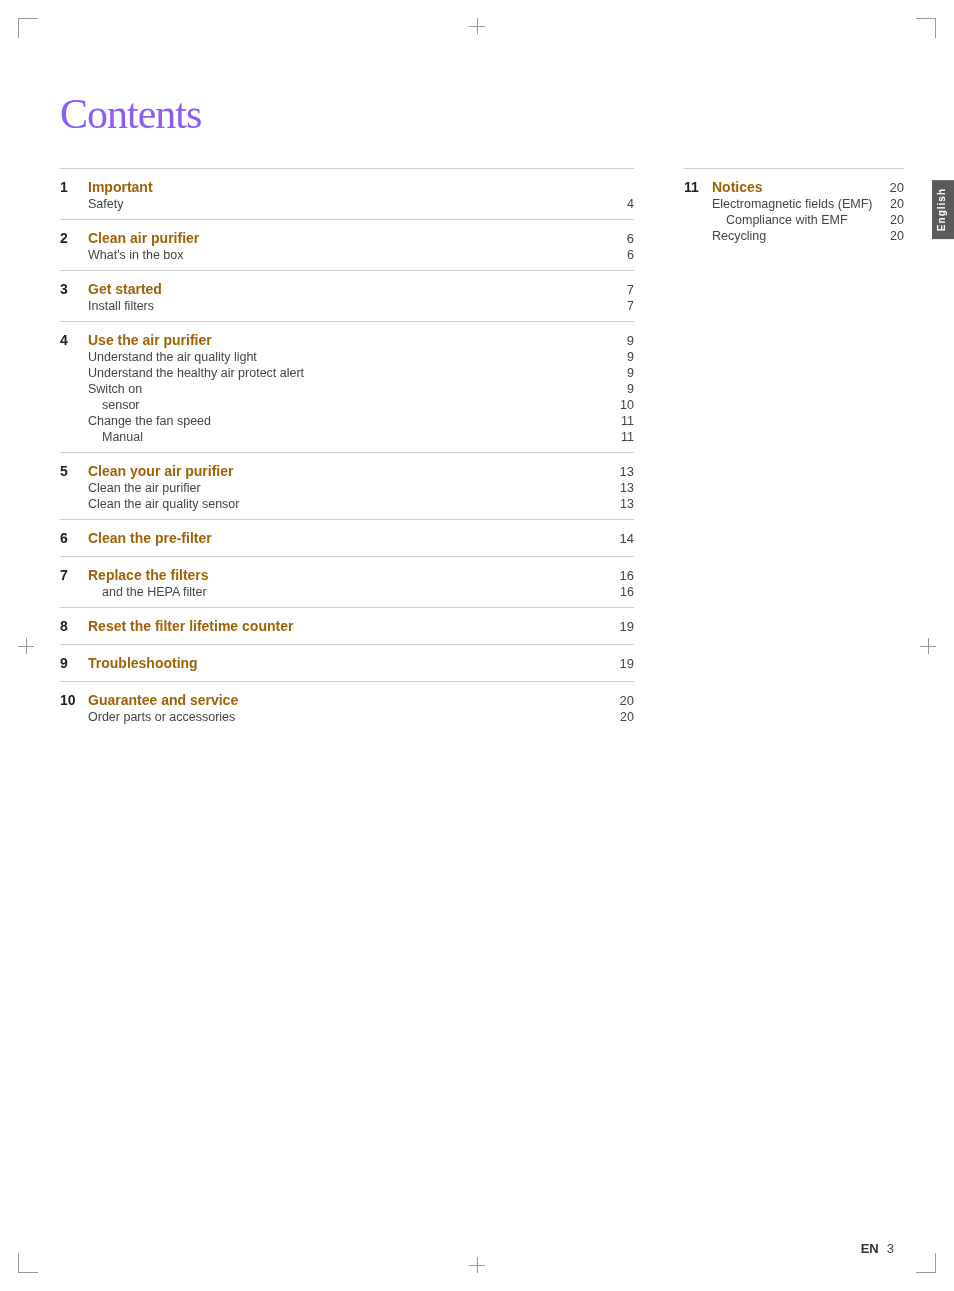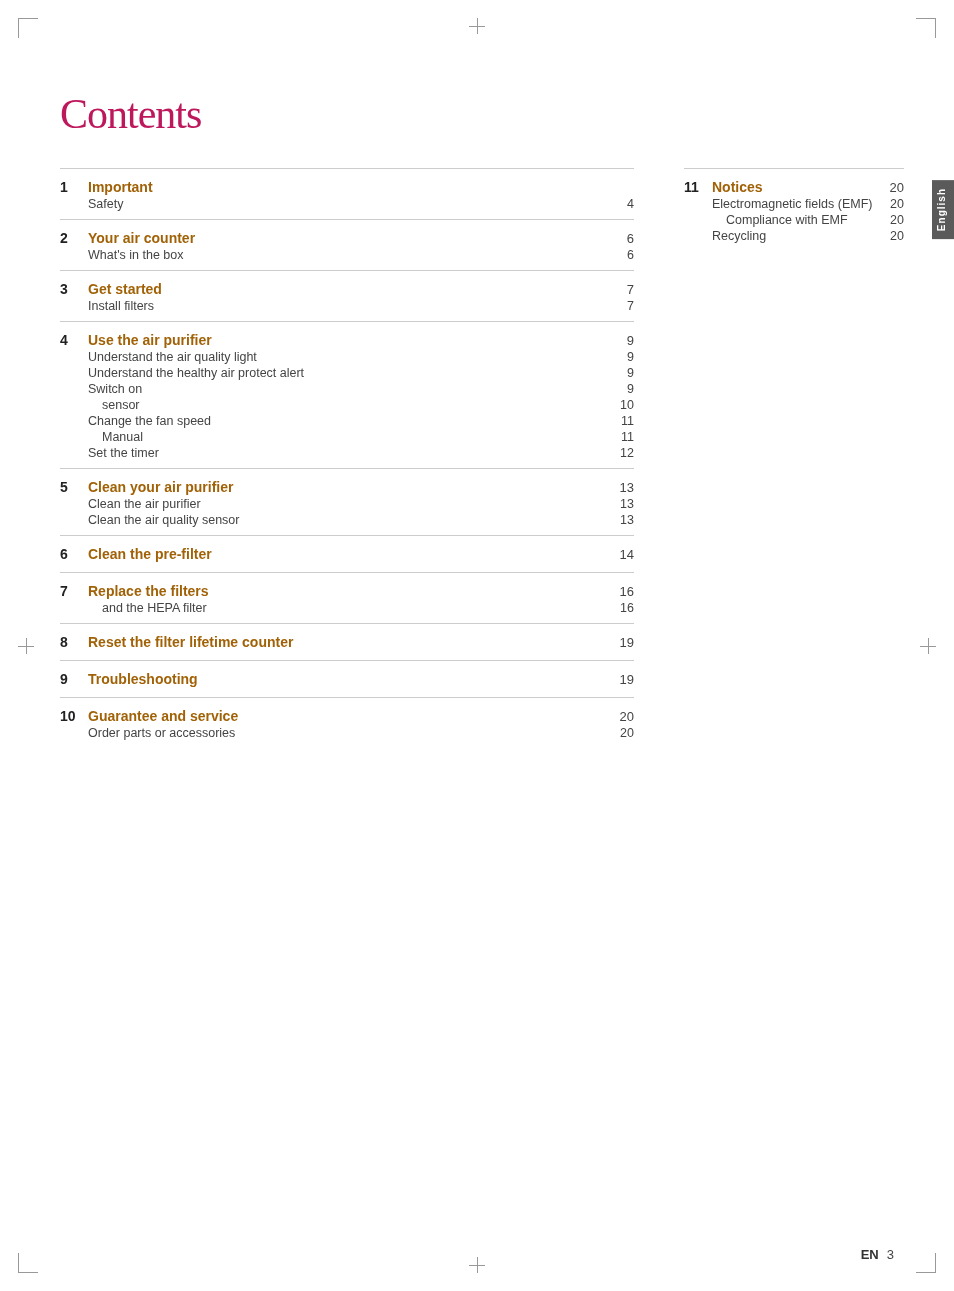--- a/index.html
+++ b/index.html
@@ -81,21 +81,21 @@
       position: absolute;
       top: 90px;
       left: 60px;
       right: 50px;
       bottom: 60px;
     }
 
     .page-title {
       font-size: 42px;
       font-weight: 300;
-      color: #be185d;
+      color: #8b5cf6;
       margin-bottom: 30px;
       font-family: 'Georgia', serif;
       letter-spacing: -1px;
     }
 
     
     .columns {
       display: flex;
       gap: 50px;
     }
@@ -163,21 +163,21 @@
       color: #444;
     }
 
     .toc-sub-indent {
       padding-left: 42px;
     }
 
     
     .footer {
       position: absolute;
-      bottom: 29px;
+      bottom: 35px;
       right: 60px;
       display: flex;
       align-items: center;
       gap: 8px;
       font-size: 13px;
       color: #444;
     }
 
     .footer-lang {
       font-weight: bold;
@@ -214,21 +214,21 @@
           </div>
           <div class="toc-sub-row">
             <span class="toc-sub-label">Safety</span>
             <span class="toc-sub-page">4</span>
           </div>
         </div>
         <div class="toc-entry">
           <div class="toc-main-row">
             <div class="toc-main-label">
               <span class="toc-number">2</span>
-              <span class="toc-title">Your air counter</span>
+              <span class="toc-title">Clean air purifier</span>
             </div>
             <span class="toc-page">6</span>
           </div>
           <div class="toc-sub-row">
             <span class="toc-sub-label">What's in the box</span>
             <span class="toc-sub-page">6</span>
           </div>
         </div>
         <div class="toc-entry">
           <div class="toc-main-row">
@@ -267,24 +267,20 @@
             <span class="toc-sub-label">sensor</span>
             <span class="toc-sub-page">10</span>
           </div>
           <div class="toc-sub-row">
             <span class="toc-sub-label">Change the fan speed</span>
             <span class="toc-sub-page">11</span>
           </div>
           <div class="toc-sub-row toc-sub-indent">
             <span class="toc-sub-label">Manual</span>
             <span class="toc-sub-page">11</span>
-          </div>
-          <div class="toc-sub-row">
-            <span class="toc-sub-label">Set the timer</span>
-            <span class="toc-sub-page">12</span>
           </div>
         </div>
         <div class="toc-entry">
           <div class="toc-main-row">
             <div class="toc-main-label">
               <span class="toc-number">5</span>
               <span class="toc-title">Clean your air purifier</span>
             </div>
             <span class="toc-page">13</span>
           </div>

